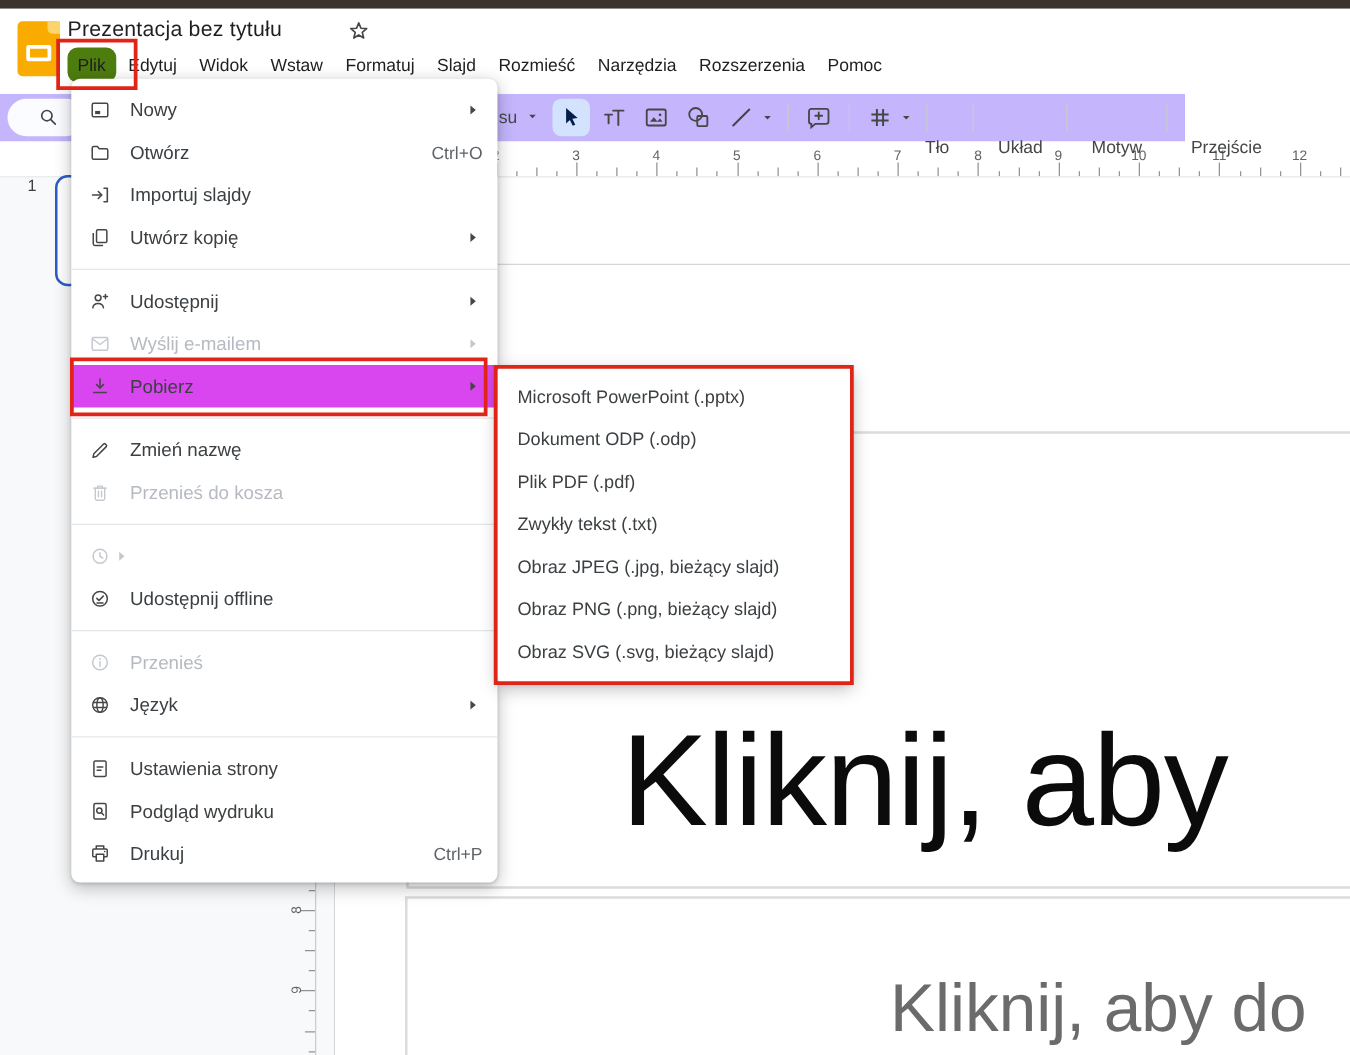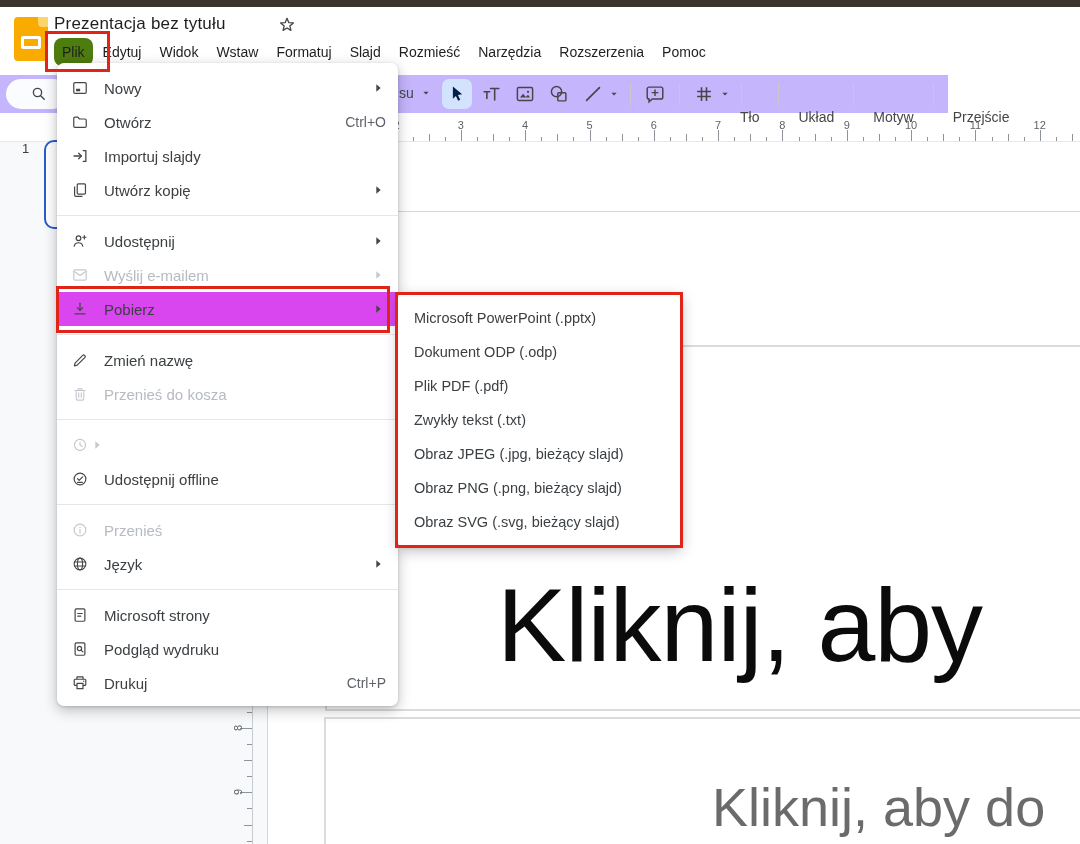--- a/index.html
+++ b/index.html
@@ -598,21 +598,21 @@
           </svg>
         </span>
       </div>
       <div class="menu-divider"></div>
       <div class="menu-row">
         <span class="mi-icon">
           <svg class="use " width="18" height="18">
             <use href="#ic-page-setup-icon"></use>
           </svg>
         </span>
-        <span class="mi-label">Microsoft strony</span>
+        <span class="mi-label">Ustawienia strony</span>
       </div>
       <div class="menu-row">
         <span class="mi-icon">
           <svg class="use " width="18" height="18">
             <use href="#ic-print-preview-icon"></use>
           </svg>
         </span>
         <span class="mi-label">Podgląd wydruku</span>
       </div>
       <div class="menu-row">

